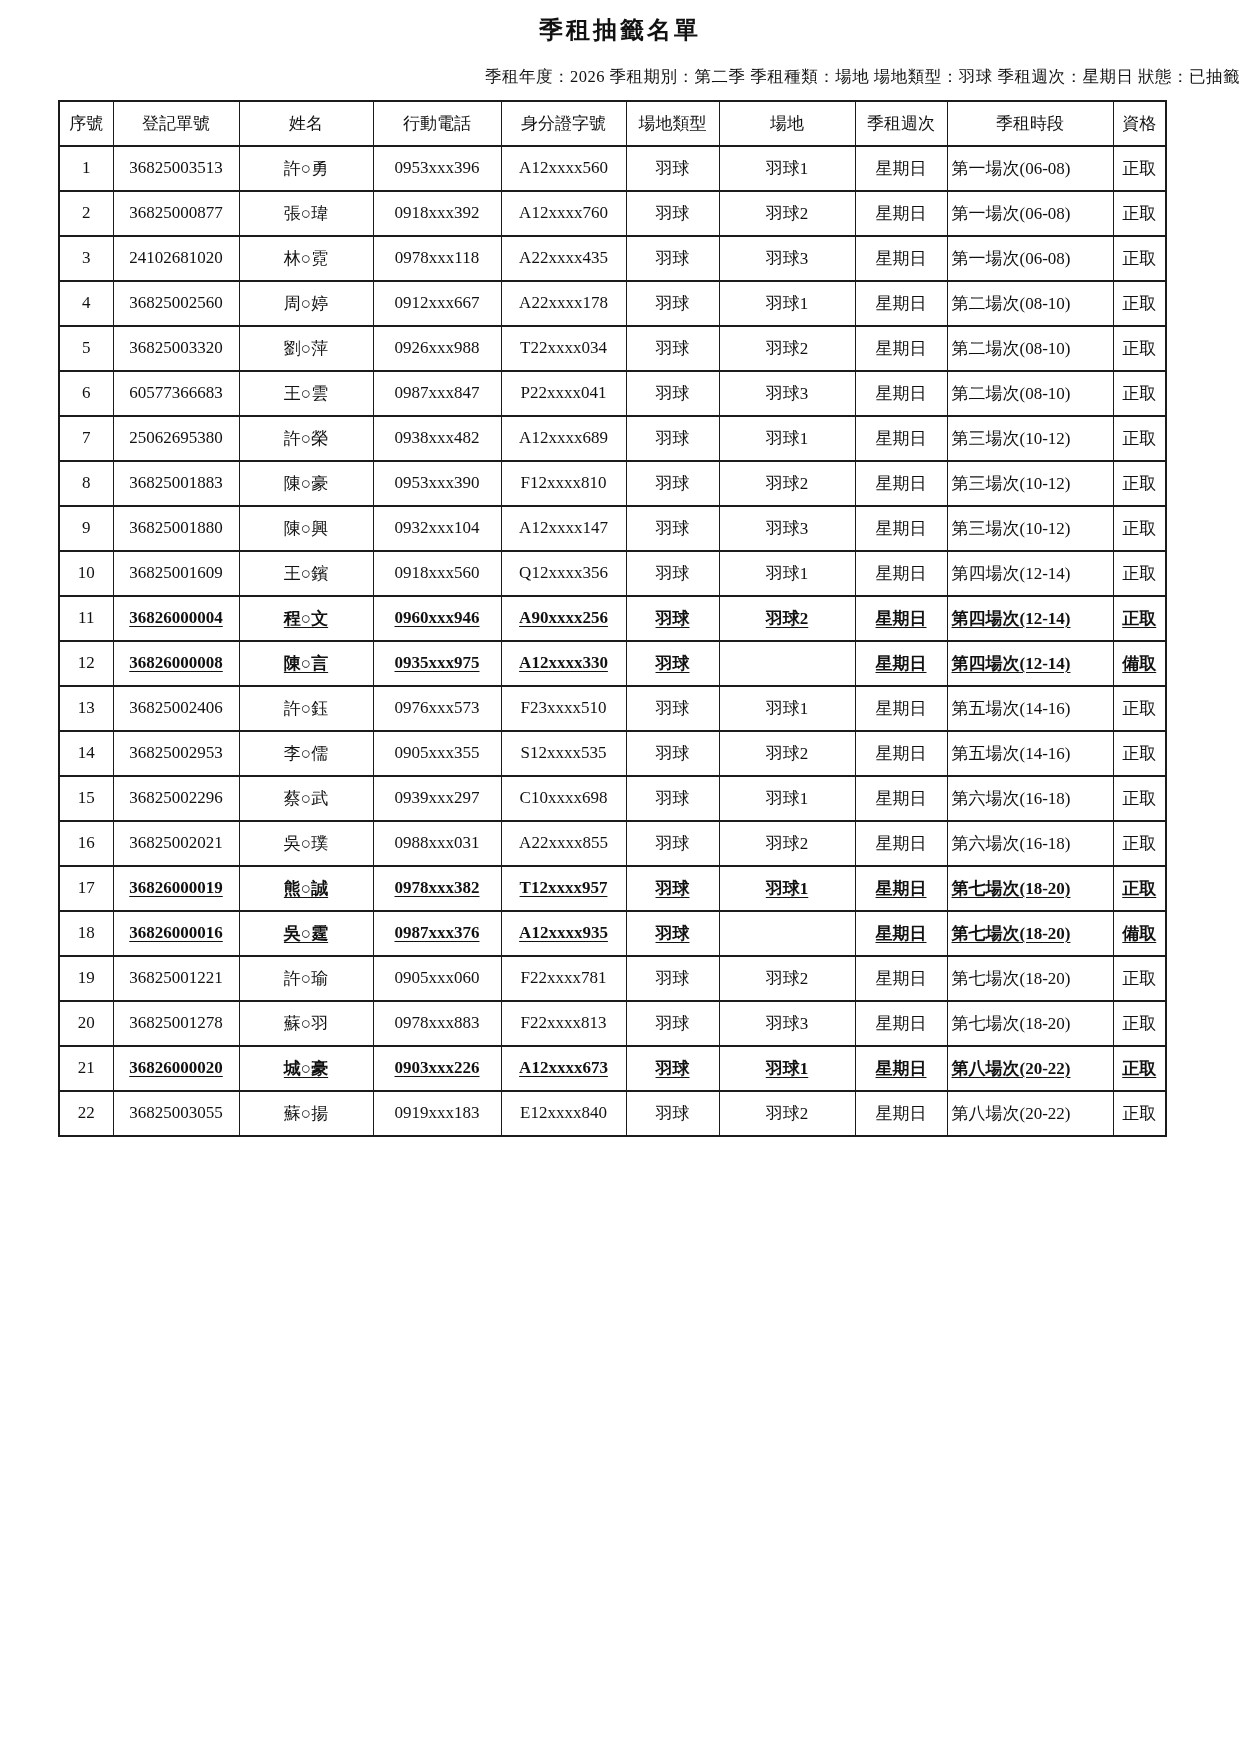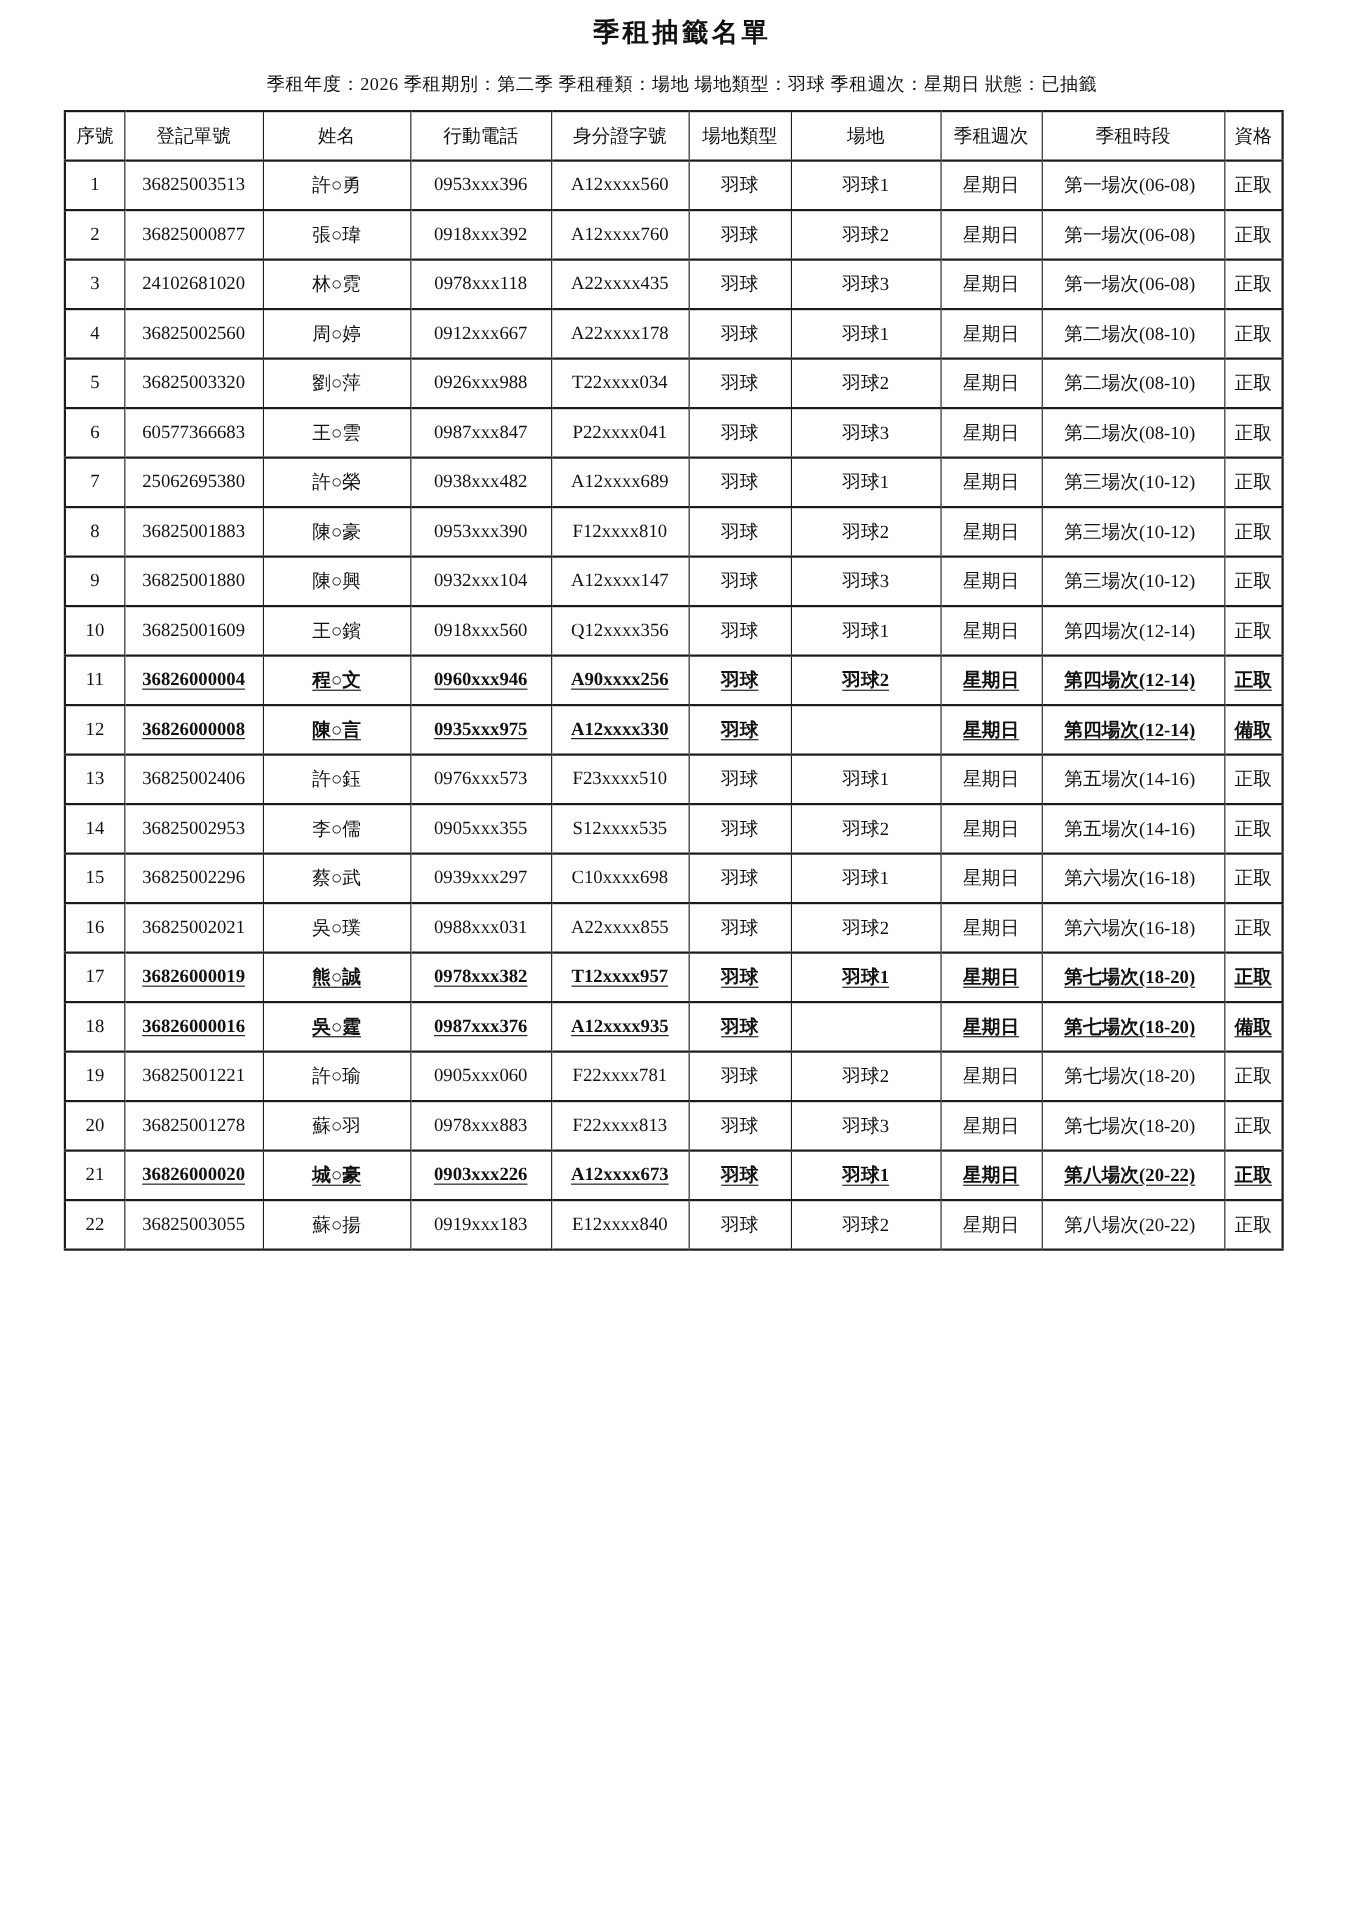--- a/index.html
+++ b/index.html
@@ -26,21 +26,21 @@
   }
   .doc-subtitle {
     text-align: center;
     margin-top: 16px;
     font-size: 24px;
     font-weight: bold;
     letter-spacing: 3px;
     line-height: 1.2;
   }
   .doc-meta {
-    text-align: center;
+    text-align: right;
     margin-top: 21px;
     font-size: 16.5px;
     letter-spacing: 0.5px;
   }
   table.roster {
     border-collapse: collapse;
     table-layout: fixed;
     margin: 12px 12px 0 58px;
     border: 2px solid #1b1b1b;
   }
@@ -52,21 +52,21 @@
     text-align: center;
     vertical-align: middle;
     font-size: 17px;
     font-weight: normal;
     padding: 0 2px;
     overflow: hidden;
     white-space: nowrap;
   }
   table.roster td.col-timeslot {
     text-align: left;
-    padding-left: 20px;
+    padding-left: 4px;
     padding-right: 1px;
   }
   .u {
     text-decoration: underline;
     text-underline-offset: 3px;
     text-decoration-thickness: 1px;
     font-weight: bold;
   }
 </style>
 </head>

